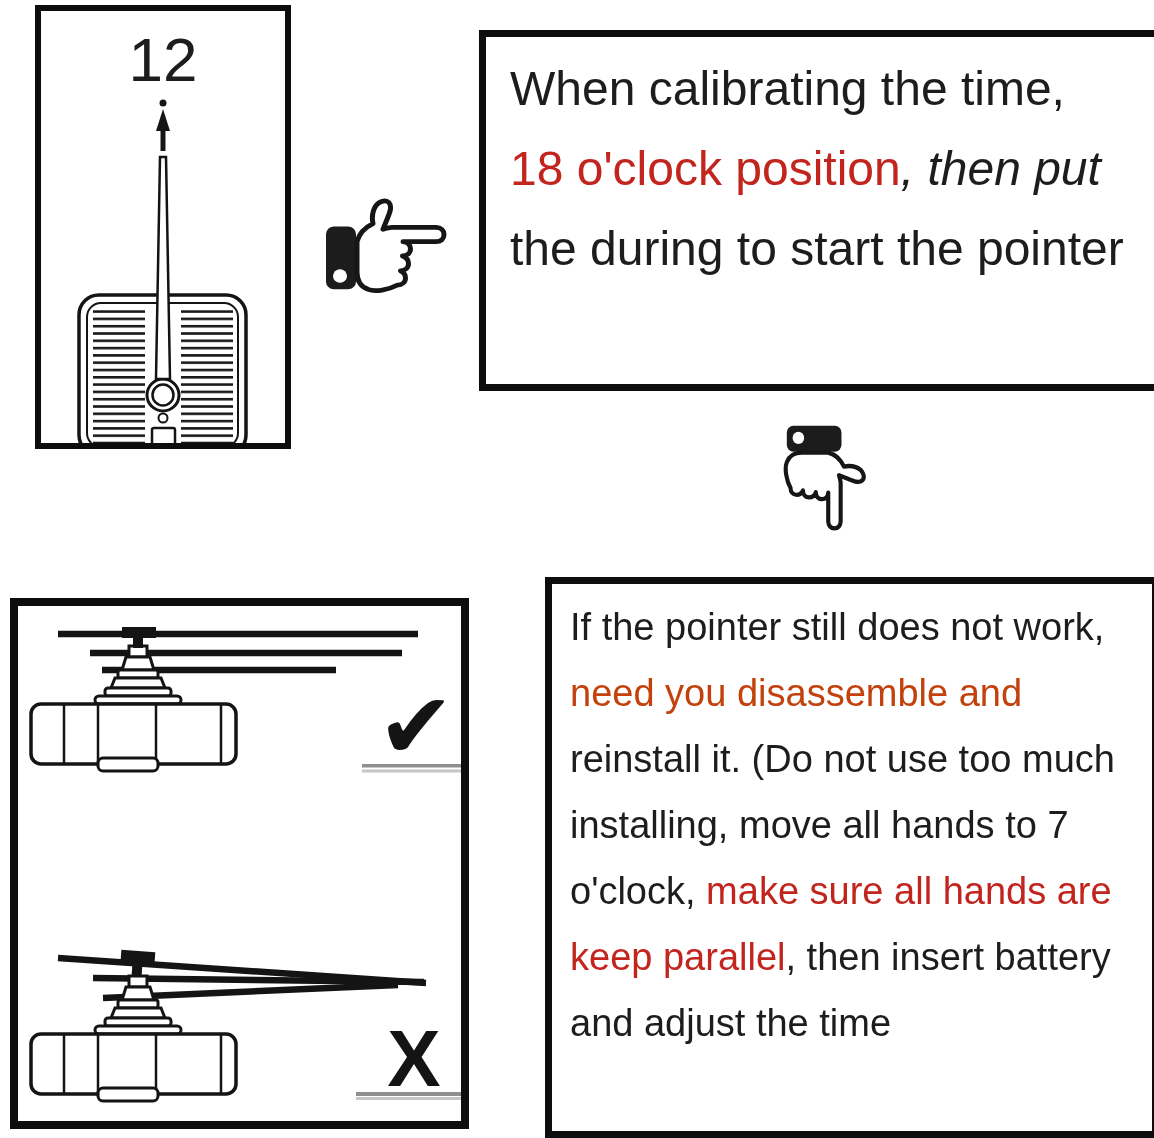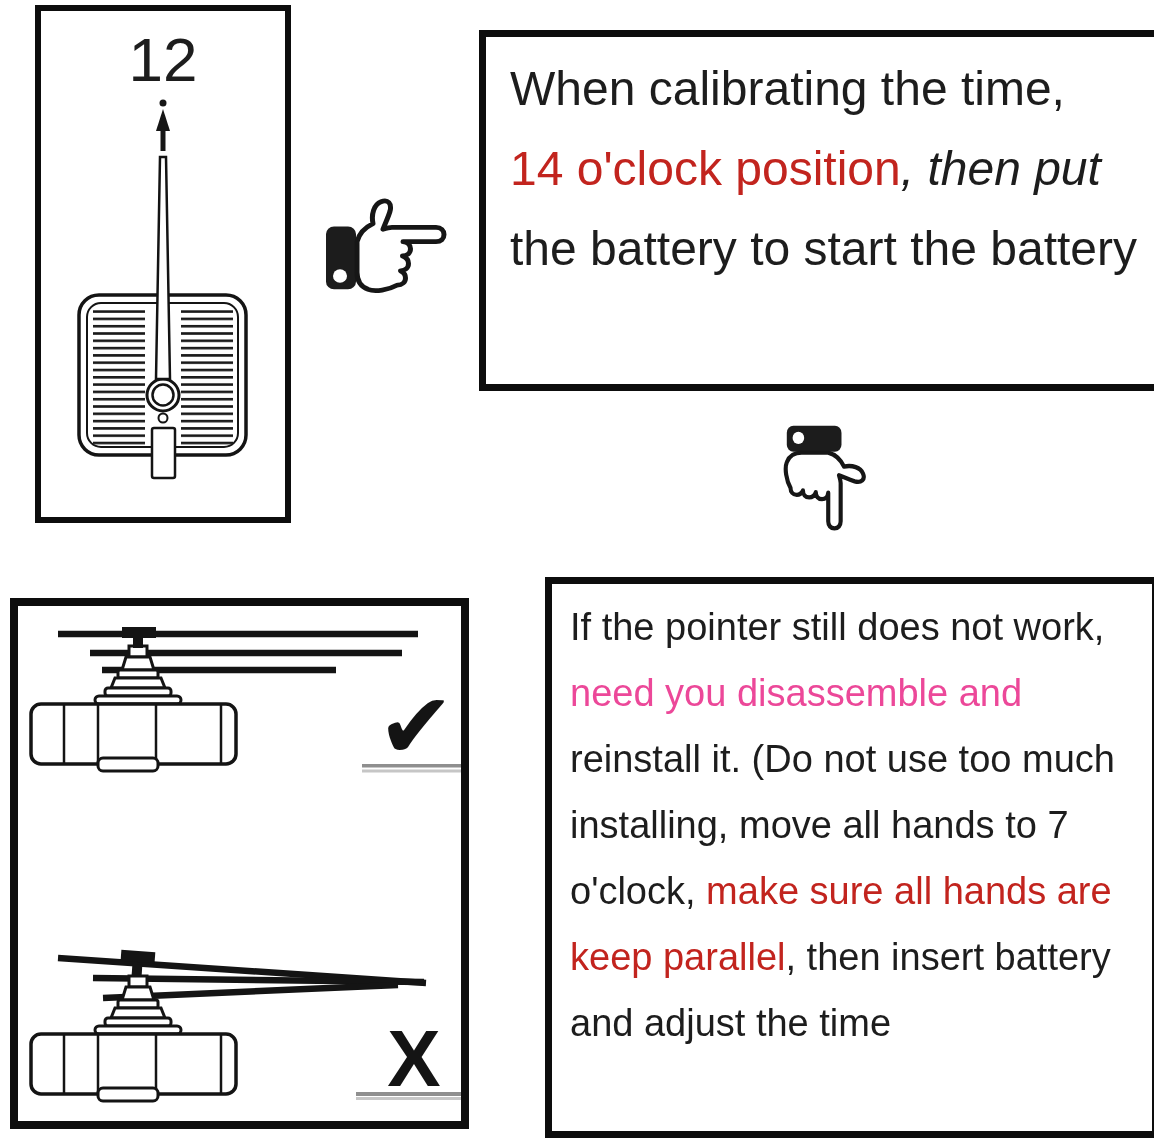--- a/index.html
+++ b/index.html
@@ -1,19 +1,19 @@
 <!DOCTYPE html>
 <html><head>
 <meta charset="utf-8">
 <style>
   html,body{margin:0;padding:0;background:#ffffff;}
   .stage{position:relative;width:1154px;height:1138px;background:#ffffff;
          font-family:"Liberation Sans",sans-serif;overflow:hidden;}
   .panel{position:absolute;background:#fff;border:7px solid #0d0d0d;box-sizing:border-box;overflow:hidden;}
-  #panel-clock-front{left:35px;top:5px;width:256px;height:518px;border-width:6px;}
+  #panel-clock-front{left:35px;top:5px;width:256px;height:444px;border-width:6px;}
   #panel-instruction-top{left:479px;top:30px;width:755px;height:361px;padding:12px 24px 0 24px;}
   #panel-diagrams{left:10px;top:598px;width:459px;height:531px;border-width:8px;}
   #panel-instruction-bottom{left:545px;top:577px;width:614px;height:561px;padding:10px 18px 0 18px;}
   .txt-lg .tline{font-size:48px;line-height:80px;white-space:nowrap;}
   .txt-sm .tline{font-size:38px;line-height:66px;white-space:nowrap;}
   .icon-abs{position:absolute;}
   #icon-hand-right{left:324px;top:196px;width:130px;height:100px;}
   #hand-down-wrap{left:781px;top:424px;width:87px;height:113px;position:absolute;}
   #hand-down-wrap svg{position:absolute;left:-13px;top:13px;width:113px;height:87px;transform:rotate(90deg);}
   svg{display:block;}
@@ -56,22 +56,22 @@
     <path d="M33,48 C35,40 41,33 49,29 C47,19 50,9 57,6 C64,3 68,8 66,16 C64,23 61,29 59,35
              C62,34 65,33 68,33 L112,33 C117,33 120,36 120,40.5 C120,45 117,48 112,48 L79,48
              C83.5,48.5 86.5,51.5 86.5,55.5 C86.5,60 83,63 78.5,63 C82.5,64.5 84.5,67.5 84.5,71
              C84.5,75.5 81,78.5 76.5,78.5 C79.5,80 81.5,82.5 81.5,86 C81.5,90.5 78,93.5 73.5,93.5
              C65,98.5 51,101 44,98 C36.5,95 33,88 33,80 Z" fill="#ffffff" stroke="#161616" stroke-width="5" stroke-linejoin="round" stroke-linecap="round"></path>
     <circle cx="16" cy="84" r="7" fill="#ffffff"></circle>
   </svg>
 
   <div class="panel txt-lg" id="panel-instruction-top">
       <div class="tline"><span style="color: rgb(29, 29, 29);">When calibrating the time,</span></div>
-      <div class="tline"><span style="color: rgb(194, 36, 30);">14 o'clock position</span><span style="color: rgb(29, 29, 29); font-style: italic;">, then put</span></div>
-      <div class="tline"><span style="color: rgb(29, 29, 29);">the battery to start the battery</span></div>
+      <div class="tline"><span style="color: rgb(194, 36, 30);">18 o'clock position</span><span style="color: rgb(29, 29, 29); font-style: italic;">, then put</span></div>
+      <div class="tline"><span style="color: rgb(29, 29, 29);">the during to start the pointer</span></div>
     </div>
 
   <div id="hand-down-wrap">
     <svg viewBox="0 0 130 105" preserveAspectRatio="none">
       <rect x="2" y="32" width="30" height="66" rx="8" fill="#1c1c1c"></rect>
       <path d="M33,48 C35,40 41,33 49,29 C47,19 50,9 57,6 C64,3 68,8 66,16 C64,23 61,29 59,35
                C62,34 65,33 68,33 L112,33 C117,33 120,36 120,40.5 C120,45 117,48 112,48 L79,48
                C83.5,48.5 86.5,51.5 86.5,55.5 C86.5,60 83,63 78.5,63 C82.5,64.5 84.5,67.5 84.5,71
                C84.5,75.5 81,78.5 76.5,78.5 C79.5,80 81.5,82.5 81.5,86 C81.5,90.5 78,93.5 73.5,93.5
                C65,98.5 51,101 44,98 C36.5,95 33,88 33,80 Z" fill="#ffffff" stroke="#161616" stroke-width="5" stroke-linejoin="round" stroke-linecap="round"></path>
@@ -119,21 +119,21 @@
         <rect x="114" y="358" width="10" height="12" fill="#141414" transform="rotate(4 119 364)"></rect>
       </g>
       <text x="396" y="480" text-anchor="middle" font-size="80" font-weight="bold" fill="#141414" font-family="Liberation Sans, sans-serif">X</text>
       <rect x="338" y="486" width="120" height="4" fill="#8f8f8f"></rect>
       <rect x="338" y="491" width="120" height="3" fill="#c6c6c6"></rect>
     </svg>
   </div>
 
   <div class="panel txt-sm" id="panel-instruction-bottom">
       <div class="tline"><span style="color: rgb(29, 29, 29);">If the pointer still does not work,</span></div>
-      <div class="tline"><span style="color: #ec4899;">need you disassemble and</span></div>
+      <div class="tline"><span style="color: #c2410c;">need you disassemble and</span></div>
       <div class="tline"><span style="color: rgb(29, 29, 29);">reinstall it. (Do not use too much</span></div>
       <div class="tline"><span style="color: rgb(29, 29, 29);">installing, move all hands to 7</span></div>
       <div class="tline"><span style="color: rgb(29, 29, 29);">o'clock, </span><span style="color: rgb(194, 36, 30);">make sure all hands are</span></div>
       <div class="tline"><span style="color: rgb(194, 36, 30);">keep parallel</span><span style="color: rgb(29, 29, 29);">, then insert battery</span></div>
       <div class="tline"><span style="color: rgb(29, 29, 29);">and adjust the time</span></div>
     </div>
 
 </div>
 
 </body></html>

